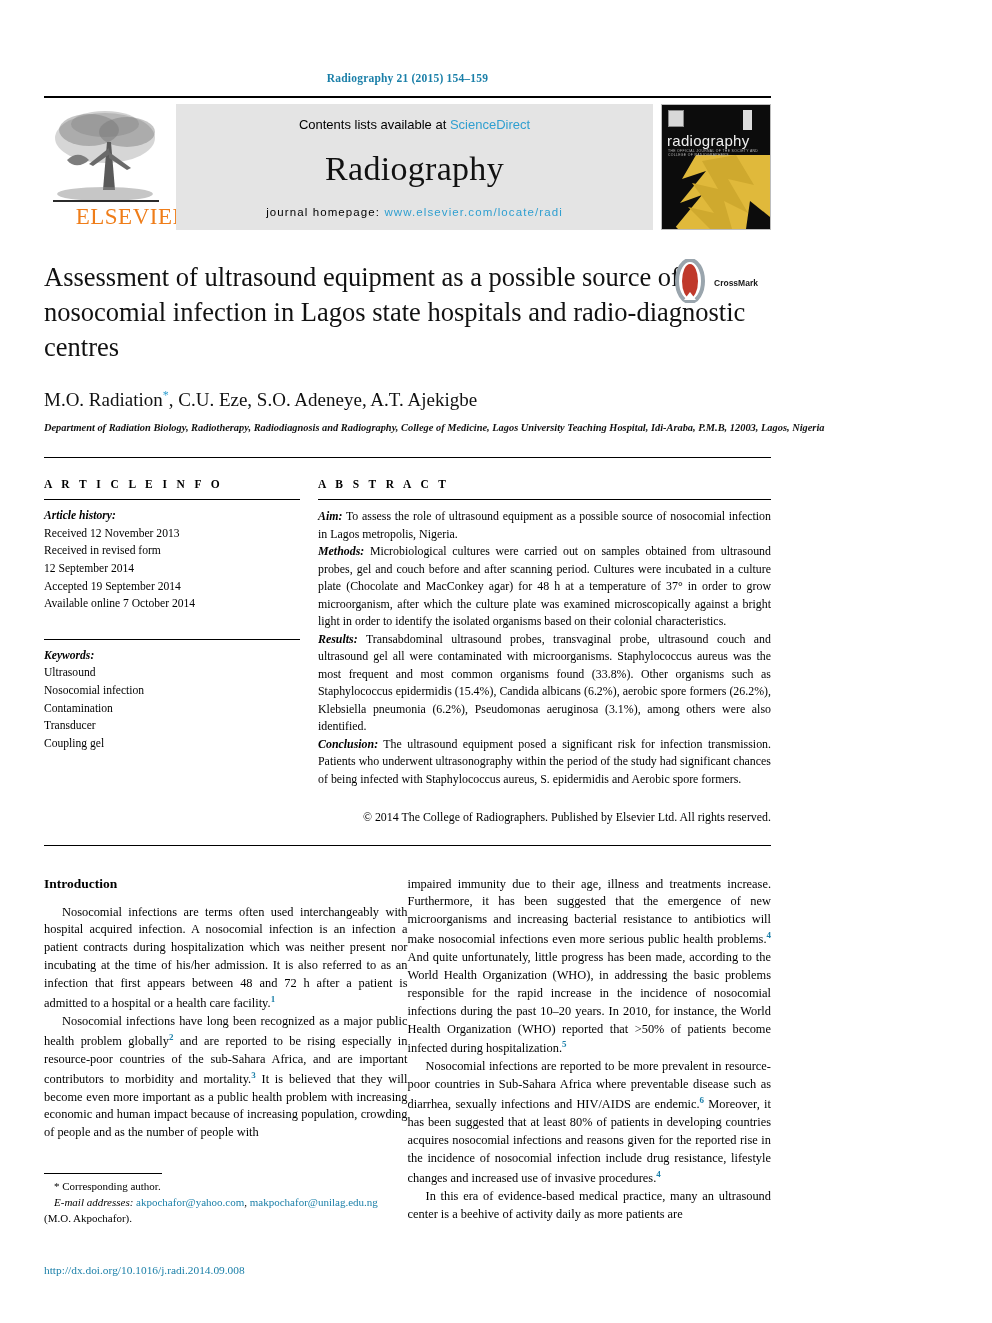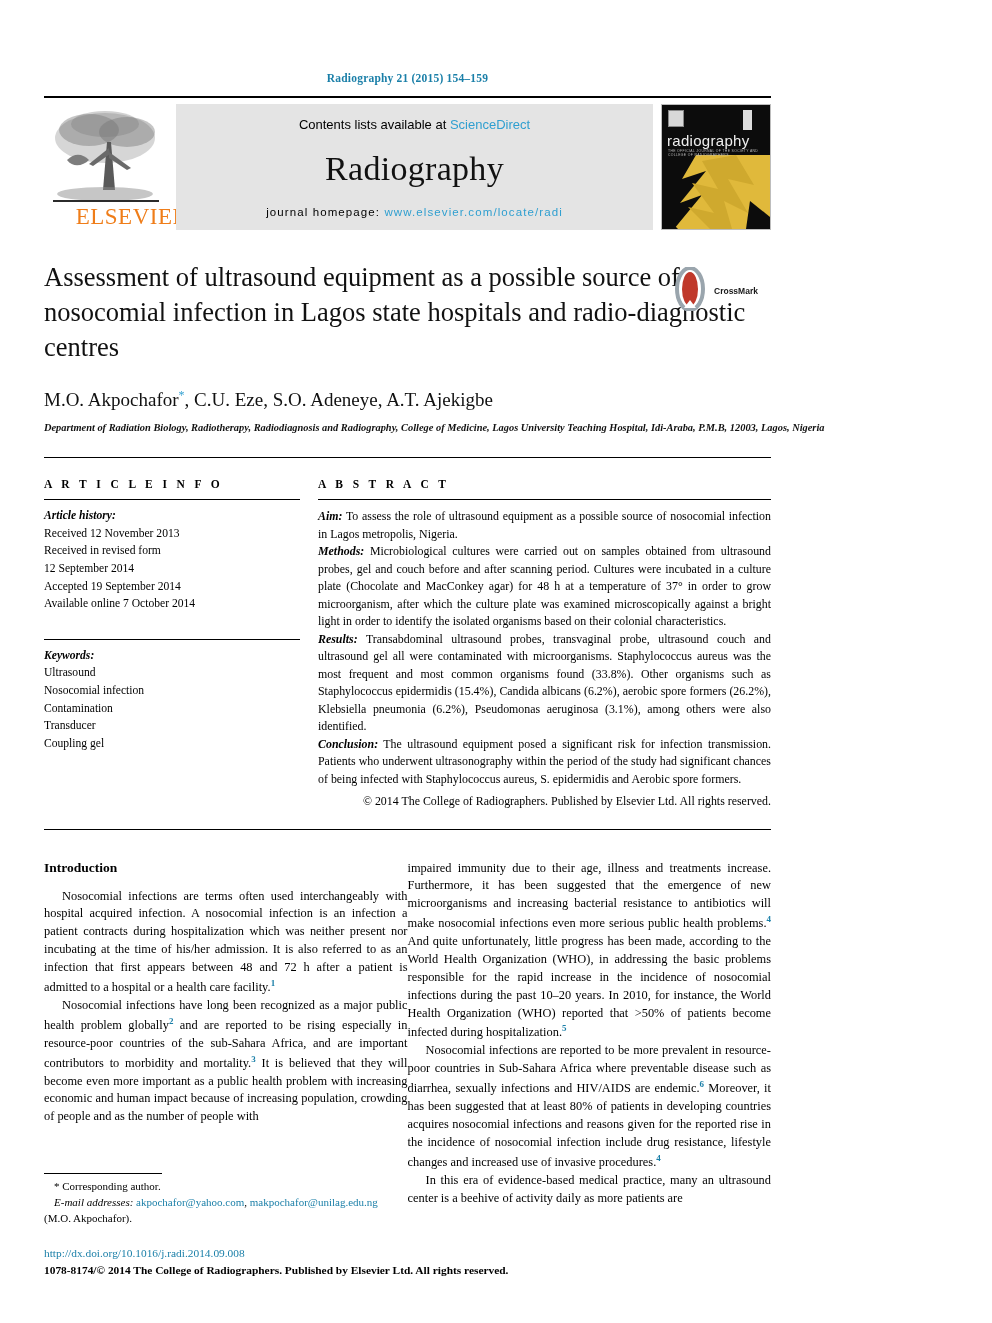--- a/index.html
+++ b/index.html
@@ -143,21 +143,21 @@
     font-weight: normal;
     font-size: 26.5px;
     line-height: 1.33;
     margin: 0;
     width: 730px;
     color: #111;
   }
   .crossmark {
     position: absolute;
     right: 0;
-    top: 8px;
+    top: 0;
     width: 102px;
     height: 46px;
     display: flex;
     align-items: center;
   }
   .crossmark-label {
     font-family: "Liberation Sans", sans-serif;
     font-size: 8.5px;
     font-weight: bold;
     color: #1a1a1a;
@@ -219,21 +219,21 @@
     padding-top: 8px;
     font-size: 11.9px;
     line-height: 1.47;
     text-align: justify;
     font-family: "Liberation Serif", serif;
   }
   .abstract-body p { margin: 0; }
   .lbl { font-style: italic; font-weight: bold; }
   .copyright {
     text-align: right;
-    margin-top: 5px;
+    margin-top: 21px;
     font-size: 11.9px;
   }
 
   
   .body-rule {
     margin: 18px 44px 0 44px;
     border-top: 1.3px solid #000;
   }
   .body-cols {
     display: flex;
@@ -356,21 +356,21 @@
         <svg width="42" height="44" viewBox="0 0 42 44">
           <ellipse cx="21" cy="22" rx="13" ry="21" fill="none" stroke="#9aa5ad" stroke-width="4"></ellipse>
           <ellipse cx="21" cy="22" rx="8" ry="17" fill="#c0392b"></ellipse>
           <path d="M21 33 L15 41 L27 41 Z" fill="#ffffff"></path>
         </svg>
       </span>
       <span class="crossmark-label">CrossMark</span>
     </div>
 
     <div class="authors">
-      <span>M.O. Akpochafor</span><sup>*</sup><span>, C.U. Eze, S.O. Adeneye, A.T. Ajekigbe</span>
+      <span>M.O. Radiation</span><sup>*</sup><span>, C.U. Eze, S.O. Adeneye, A.T. Ajekigbe</span>
     </div>
 
     <div class="affiliation">Department of Radiation Biology, Radiotherapy, Radiodiagnosis and Radiography, College of Medicine, Lagos University Teaching Hospital, Idi-Araba, P.M.B, 12003, Lagos, Nigeria</div>
   </div>
 
   <div class="rule-full"></div>
 
   <div class="info-abstract">
 
     <div class="col-info">
@@ -436,16 +436,15 @@
     </div>
     <div class="emails">
       <span class="lbl2">E-mail addresses:</span>
       <span class="link">akpochafor@yahoo.com</span><span>, </span><span class="link">makpochafor@unilag.edu.ng</span>
     </div>
     <div>(M.O. Akpochafor).</div>
   </div>
 
   <div class="pagefoot">
     <div class="doi">http://dx.doi.org/10.1016/j.radi.2014.09.008</div>
-    <div class="issn">1078-8174/© 2014 The College of Radiographers. Published by Elsevier Ltd. All rights reserved.</div>
   </div>
 
 </div>
 
 </body></html>

